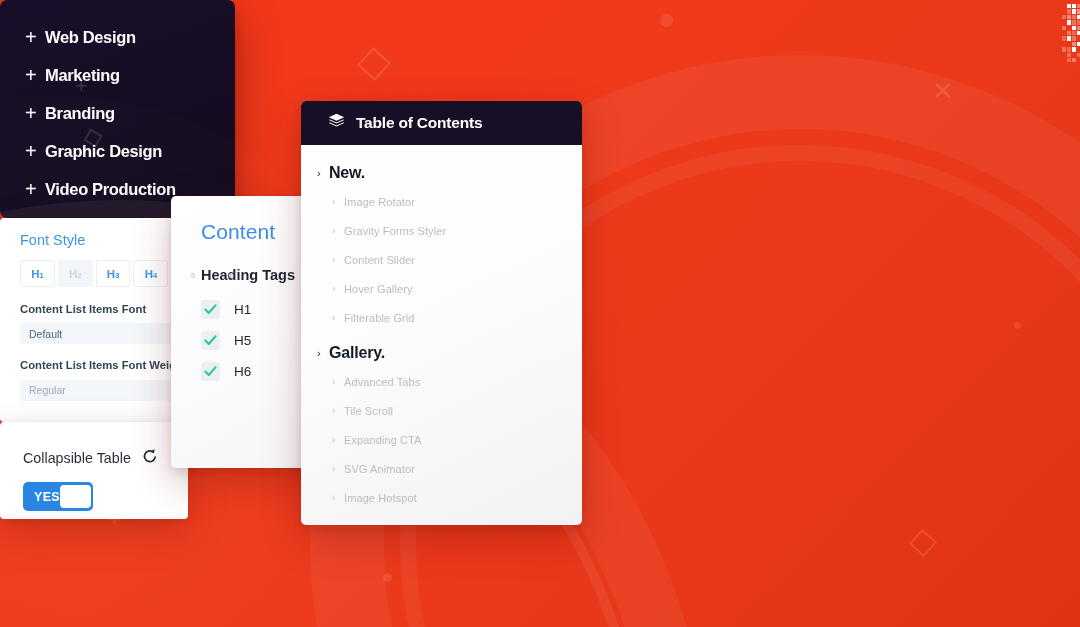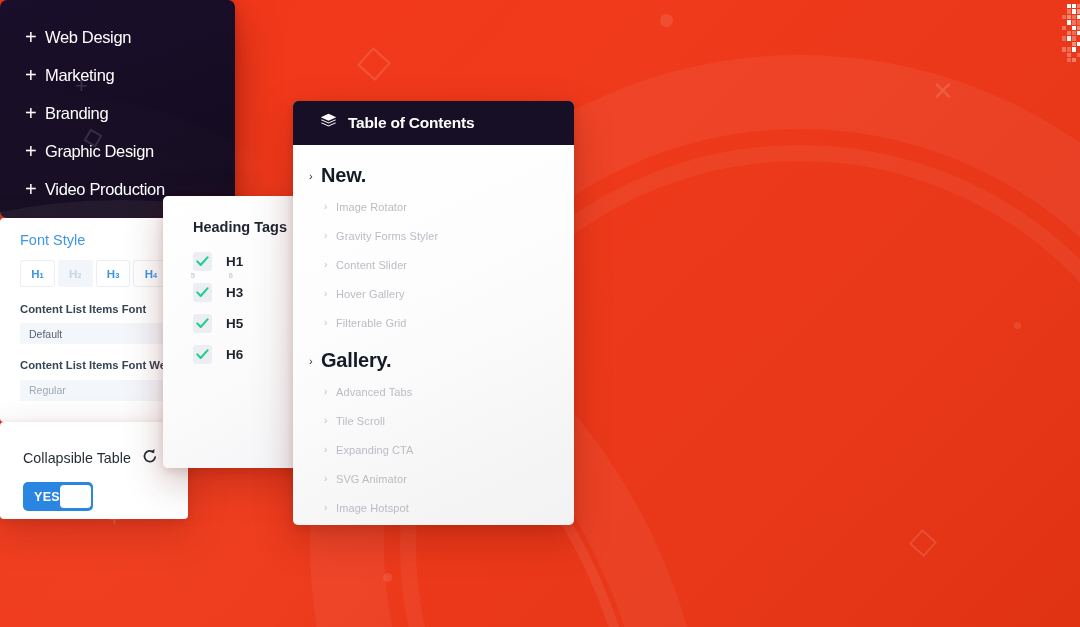--- a/index.html
+++ b/index.html
@@ -58,20 +58,21 @@
   
   .pixgrid { right: 2px; top: 4px; width: 26px; height: 62px; }
   .px { position: absolute; background: #ffffff; }
 
   
   .card {
     position: absolute;
     background: #ffffff;
     border-radius: 6px;
     box-shadow: 0 14px 38px rgba(90,12,0,0.26), 0 3px 10px rgba(90,12,0,0.14);
+    margin-left: 8px;
   }
 
   
   #content-panel {
     left: 163px; top: 196px; width: 185px; height: 272px;
     background: linear-gradient(150deg,#ffffff 0%,#fbfbfc 55%,#f4f4f6 100%);
     border-radius: 5px;
   }
   #content-panel .ct-title {
     color: #3c8ce7; font-size: 21px; font-weight: 400;
@@ -84,21 +85,21 @@
   .htag-list { padding: 11px 0 0 30px; }
   .htag-row { display: flex; align-items: center; height: 31px; }
   .chk {
     width: 19px; height: 19px; border-radius: 3px;
     background: #eceef4;
     display: flex; align-items: center; justify-content: center;
     flex: none;
   }
   .chk svg { display: block; }
   .htag-label {
-    margin-left: 14px; font-size: 13.5px; font-weight: 700; color: #1f2430;
+    margin-left: 14px; font-size: 13.5px; font-weight: 400; color: #1f2430;
   }
 
   
   #toc-panel {
     left: 293px; top: 101px; width: 281px; height: 424px;
     background: linear-gradient(155deg,#ffffff 0%,#fdfdfd 45%,#f2f2f3 100%);
     border-radius: 5px;
     overflow: hidden;
   }
   #toc-header {
@@ -109,21 +110,21 @@
   #toc-header .toc-title {
     color: #ffffff; font-size: 15.5px; font-weight: 700; letter-spacing: -0.2px;
   }
   .toc-body { padding: 19px 0 0 0; }
   .toc-group {
     display: flex; align-items: center;
     padding-left: 16px; margin-bottom: 5px;
   }
   .toc-group .carr { color: #1b2330; font-size: 11px; width: 12px; }
   .toc-group .gname {
-    color: #141b26; font-size: 20px; font-weight: 700; letter-spacing: -0.2px;
+    color: #141b26; font-size: 16px; font-weight: 700; letter-spacing: -0.2px;
   }
   .toc-item {
     display: flex; align-items: center;
     height: 29px; padding-left: 31px;
   }
   .toc-item .carr { color: #bfc2c8; font-size: 10px; width: 12px; }
   .toc-item .iname {
     color: #b9bcc2; font-size: 11px; font-weight: 400; letter-spacing: 0.1px;
   }
   .toc-gap { height: 12px; }
@@ -135,21 +136,21 @@
     border-radius: 7px;
     box-shadow: 0 18px 44px rgba(60,5,0,0.38), 0 4px 12px rgba(60,5,0,0.2);
     padding: 18px 0 0 0;
   }
   .svc-row { display: flex; align-items: center; height: 38px; padding-left: 25px; }
   .svc-plus {
     color: #ffffff; font-size: 20px; font-weight: 300;
     width: 20px; line-height: 1;
   }
   .svc-name {
-    color: #ffffff; font-size: 16.5px; font-weight: 400; letter-spacing: -0.35px;
+    color: #ffffff; font-size: 16.5px; font-weight: 700; letter-spacing: -0.35px;
   }
 
   
   #font-panel {
     left: 630px; top: 127px; width: 260px; height: 204px;
     background: #ffffff; border-radius: 4px;
     box-shadow: 0 14px 38px rgba(90,12,0,0.24), 0 3px 10px rgba(90,12,0,0.12);
   }
   .fp-head {
     display: flex; align-items: center; justify-content: space-between;
@@ -273,37 +274,30 @@
       <i class="px" style="left: 10px; top: 43.2px; width: 4.4px; height: 4.4px; opacity: 0.3;"></i>
       <i class="px" style="left: 15px; top: 43.2px; width: 4.4px; height: 4.4px; opacity: 0.25;"></i>
       <i class="px" style="left: 20px; top: 43.2px; width: 4.4px; height: 4.4px; opacity: 1;"></i>
       <i class="px" style="left: 15px; top: 48.6px; width: 4.4px; height: 4.4px; opacity: 0.3;"></i>
       <i class="px" style="left: 25px; top: 48.6px; width: 4.4px; height: 4.4px; opacity: 0.25;"></i>
       <i class="px" style="left: 15px; top: 54px; width: 4.4px; height: 4.4px; opacity: 0.25;"></i>
       <i class="px" style="left: 20px; top: 54px; width: 4.4px; height: 4.4px; opacity: 0.35;"></i>
     </div>
 
   <div class="card" id="content-panel">
+    <div class="ct-title">Content</div>
     <div class="ct-sub">Heading Tags</div>
     <div class="htag-list" id="htag-list">
         <div class="htag-row">
           <span class="chk">
             <svg width="13" height="11" viewBox="0 0 13 11">
               <path d="M1.3 5.4 L4.7 9.0 L11.5 1.4" fill="none" stroke="#1fd08a" stroke-width="2.1" stroke-linecap="round" stroke-linejoin="round"></path>
             </svg>
           </span>
           <span class="htag-label">H1</span>
-        </div>
-        <div class="htag-row">
-          <span class="chk">
-            <svg width="13" height="11" viewBox="0 0 13 11">
-              <path d="M1.3 5.4 L4.7 9.0 L11.5 1.4" fill="none" stroke="#1fd08a" stroke-width="2.1" stroke-linecap="round" stroke-linejoin="round"></path>
-            </svg>
-          </span>
-          <span class="htag-label">H3</span>
         </div>
         <div class="htag-row">
           <span class="chk">
             <svg width="13" height="11" viewBox="0 0 13 11">
               <path d="M1.3 5.4 L4.7 9.0 L11.5 1.4" fill="none" stroke="#1fd08a" stroke-width="2.1" stroke-linecap="round" stroke-linejoin="round"></path>
             </svg>
           </span>
           <span class="htag-label">H5</span>
         </div>
         <div class="htag-row">

